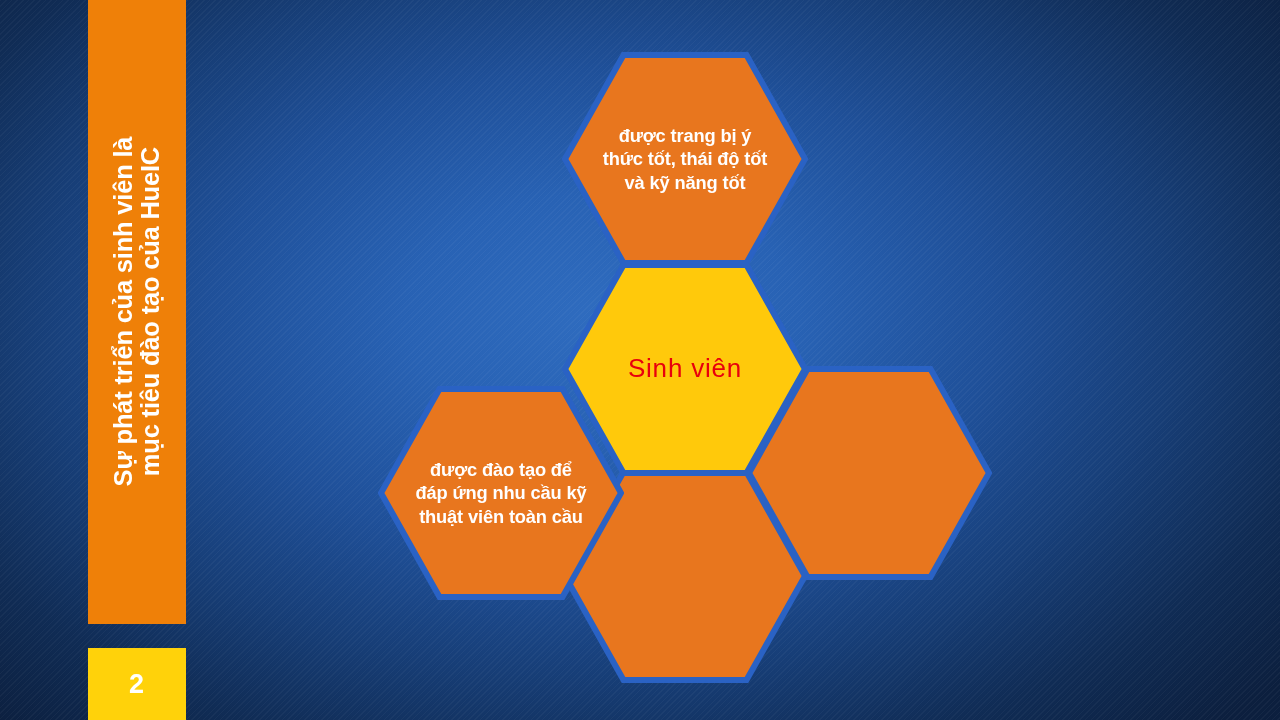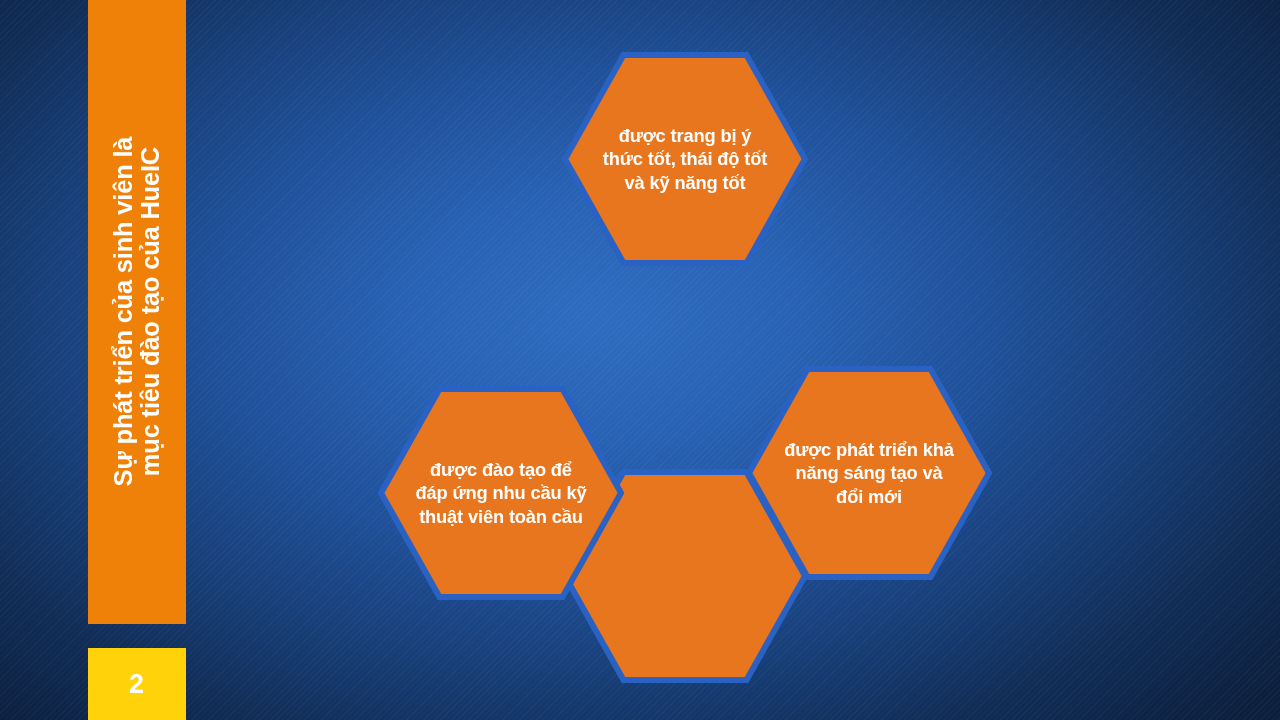--- a/index.html
+++ b/index.html
@@ -127,32 +127,37 @@
         <polygon points="61.5,3 184.5,3 243,107 184.5,211 61.5,211 3,107" fill="#e8761e" stroke="#2a62c4" stroke-width="6"></polygon>
       </svg>
       <div class="hex-label">được trang bị ý thức tốt, thái độ tốt và kỹ năng tốt</div>
     </div>
 
 
     <div class="hex" style="left:746px; top:366px;">
       <svg viewBox="0 0 246 214">
         <polygon points="61.5,3 184.5,3 243,107 184.5,211 61.5,211 3,107" fill="#e8761e" stroke="#2a62c4" stroke-width="6"></polygon>
       </svg>
-      <div class="hex-label">được phát triển khả năng sáng tạo và đổi mới</div>
     </div>
 
     <div class="hex" style="left:562px; top:469px;">
       <svg viewBox="0 0 246 214">
         <polygon points="61.5,3 184.5,3 243,107 184.5,211 61.5,211 3,107" fill="#e8761e" stroke="#2a62c4" stroke-width="6"></polygon>
       </svg>
     </div>
 
     <div class="hex" style="left:378px; top:366px;margin-top:20px;">
       <svg viewBox="0 0 246 214">
         <polygon points="61.5,3 184.5,3 243,107 184.5,211 61.5,211 3,107" fill="#e8761e" stroke="#2a62c4" stroke-width="6"></polygon>
       </svg>
       <div class="hex-label">được đào tạo để đáp ứng nhu cầu kỹ thuật viên toàn cầu</div>
     </div>
 
 
+    <div class="hex center" style="left:562px; top:262px;">
+      <svg viewBox="0 0 246 214">
+        <polygon points="61.5,3 184.5,3 243,107 184.5,211 61.5,211 3,107" fill="#ffc90b" stroke="#2a62c4" stroke-width="6"></polygon>
+      </svg>
+      <div class="hex-label">Sinh viên</div>
+    </div>
 
   </div>
 </div>
 
 </body></html>

